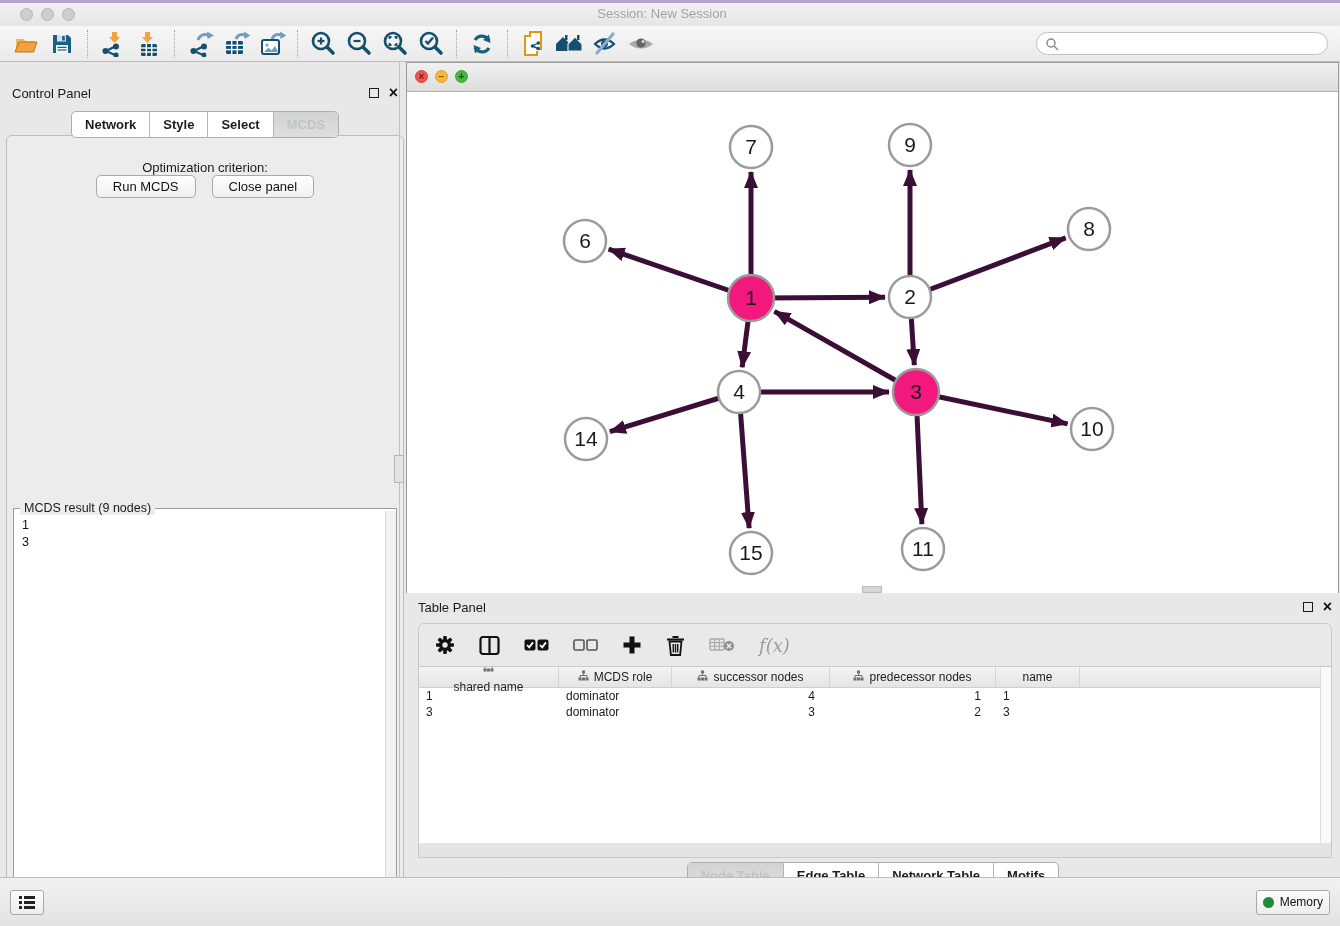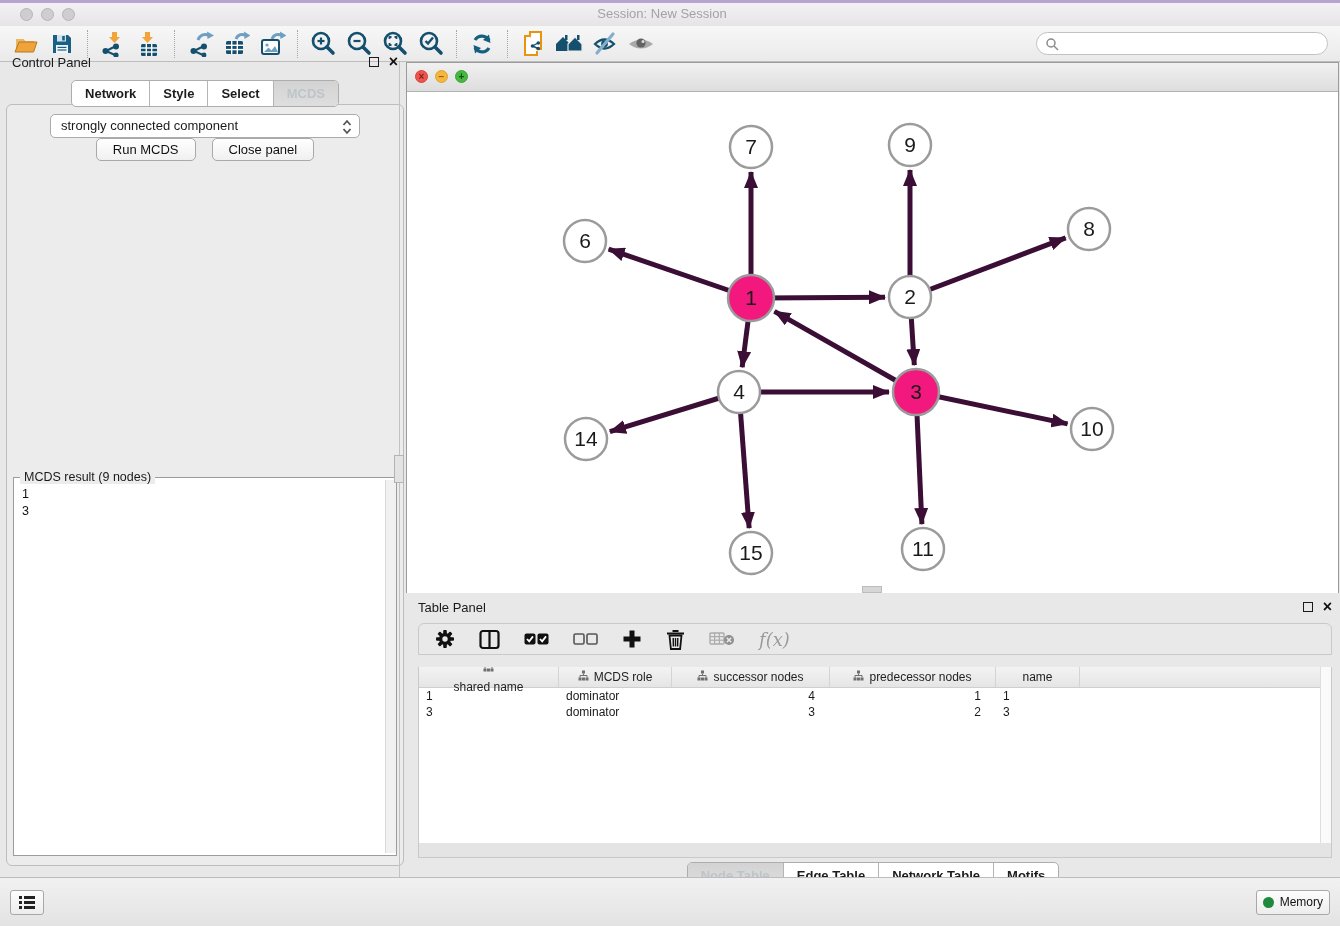--- a/index.html
+++ b/index.html
@@ -32,21 +32,21 @@
   .float-ic{width:10px;height:10px;border:1.6px solid #1a1a1a;box-sizing:border-box;display:inline-block;}
   .close-ic{font-size:16px;font-weight:bold;color:#111;line-height:10px;}
 
   .seg{display:inline-flex;background:#fff;border:1px solid #adadad;border-radius:5px;overflow:hidden;
     font-size:13px;font-weight:bold;color:#1c1c1c;}
   .seg span{padding:5px 13px;border-left:1px solid #b5b5b5;white-space:nowrap;}
   .seg span:first-child{border-left:none;}
   .seg span.sel{background:linear-gradient(#d3d3d3,#dedede);color:#bdc5ca;}
 
   
-  .control-panel{position:absolute;left:0;top:48px;width:410px;height:831px;}
+  .control-panel{position:absolute;left:0;top:79px;width:410px;height:831px;}
   .cp-tabs{display:flex;justify-content:center;margin-top:4px;position:relative;z-index:2;}
   .cp-body{position:absolute;left:6px;right:6px;top:56px;bottom:13px;background:#ececec;
     border:1px solid #bdbdbd;border-radius:6px;}
   .opt-label{margin-top:24px;text-align:center;font-size:13px;}
   .opt-select{position:relative;margin:9px auto 0;width:310px;height:24px;background:#fff;border:1px solid #ababab;
     border-radius:5px;box-sizing:border-box;font-size:13px;line-height:22px;padding-left:10px;}
   .opt-stepper{position:absolute;right:6px;top:3px;}
   .btn-row{display:flex;justify-content:center;gap:16px;}
   .mac-btn{height:23px;padding:0 16px;background:linear-gradient(#ffffff,#f0f0f0);border:1px solid #a9a9a9;
     border-radius:5px;font-size:13px;font-family:"Liberation Sans",sans-serif;color:#111;}
@@ -70,21 +70,21 @@
   .light.red{background:#ee544e;border:1px solid #d8423c;color:#7c1f1a;}
   .light.yellow{background:#f5b63e;border:1px solid #dfa32f;color:#8d5f10;}
   .light.green{background:#47b83f;border:1px solid #3da437;color:#14531a;}
   .net-title{position:absolute;left:0;right:0;top:6px;text-align:center;font-size:13px;color:#1c1c1c;}
   .net-canvas{position:relative;width:100%;height:501px;background:#fff;}
   .net-canvas svg{position:absolute;left:0;top:0;}
   .h-grip{position:absolute;left:455px;bottom:0px;width:18px;height:5px;background:#d6d6d6;border:1px solid #bcbcbc;}
 
   
   .table-panel{position:absolute;left:406px;top:593px;width:934px;height:300px;}
-  .tp-toolbar{position:absolute;left:12px;right:8px;top:30px;height:32px;background:#e9e9e9;
+  .tp-toolbar{position:absolute;left:12px;right:8px;top:30px;height:44px;background:#e9e9e9;
     border:1px solid #c9c9c9;border-radius:6px 6px 0 0;display:flex;align-items:center;padding-left:16px;gap:24px;box-sizing:border-box;}
   .tp-ic{display:flex;align-items:center;justify-content:center;}
   .fx{font-family:"DejaVu Serif",serif;font-style:italic;font-size:18px;color:#9b9b9b;}
   .tbl{position:absolute;left:12px;right:8px;top:74px;height:176px;background:#fff;
     border-left:1px solid #c9c9c9;border-right:1px solid #c9c9c9;box-sizing:border-box;overflow:hidden;}
   .tbl-head{display:flex;height:20px;background:linear-gradient(#f3f3f3,#e5e5e5);border-bottom:1px solid #cfcfcf;}
   .th{display:flex;align-items:center;justify-content:center;gap:5px;font-size:12px;color:#222;
     border-right:1px solid #d4d4d4;box-sizing:border-box;height:20px;}
   .tr{display:flex;height:16px;align-items:center;}
   .td{font-size:12px;box-sizing:border-box;height:16px;line-height:16px;}
@@ -290,29 +290,21 @@
     </div>
     <div class="cp-tabs">
         <span class="seg" id="cp-tabs">
           <span>Network</span>
           <span>Style</span>
           <span>Select</span>
           <span class="sel">MCDS</span>
         </span>
       </div>
     <div class="cp-body">
-      <div class="opt-select">
-        <span>strongly connected component</span>
-        <span class="opt-stepper">
-          <svg width="12" height="18" viewBox="0 0 12 18">
-              <path d="M2.5 7 L6 3 L9.5 7" fill="none" stroke="#555" stroke-width="1.8"></path>
-              <path d="M2.5 11 L6 15 L9.5 11" fill="none" stroke="#555" stroke-width="1.8"></path>
-            </svg>
-        </span>
-      </div>
+      <div class="opt-label">Optimization criterion:</div>
       <div class="btn-row">
         <button class="mac-btn">Run MCDS</button>
         <button class="mac-btn">Close panel</button>
       </div>
       <div class="result-box">
         <span class="result-legend">MCDS result (9 nodes)</span>
         <div class="result-lines" id="result-lines">
             <div>1</div>
             <div>3</div>
           </div>

